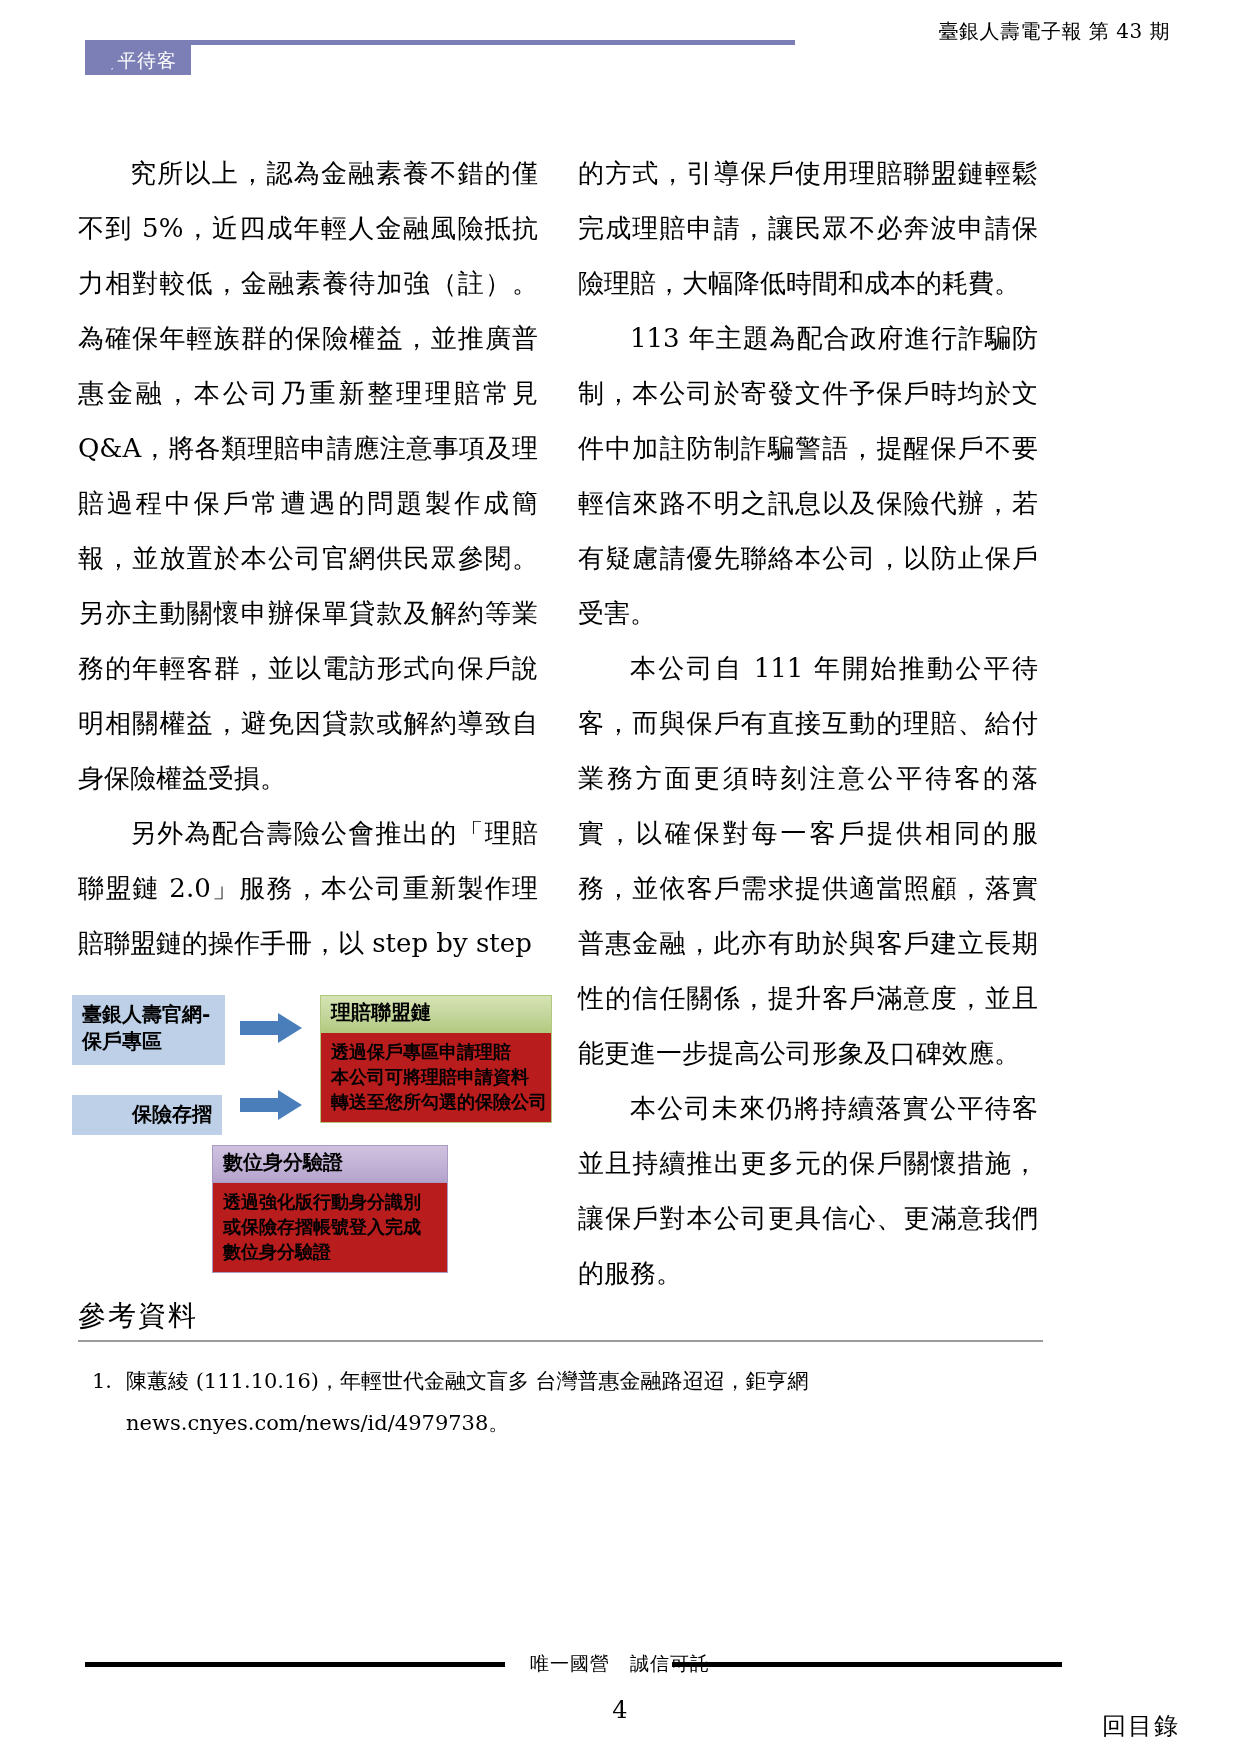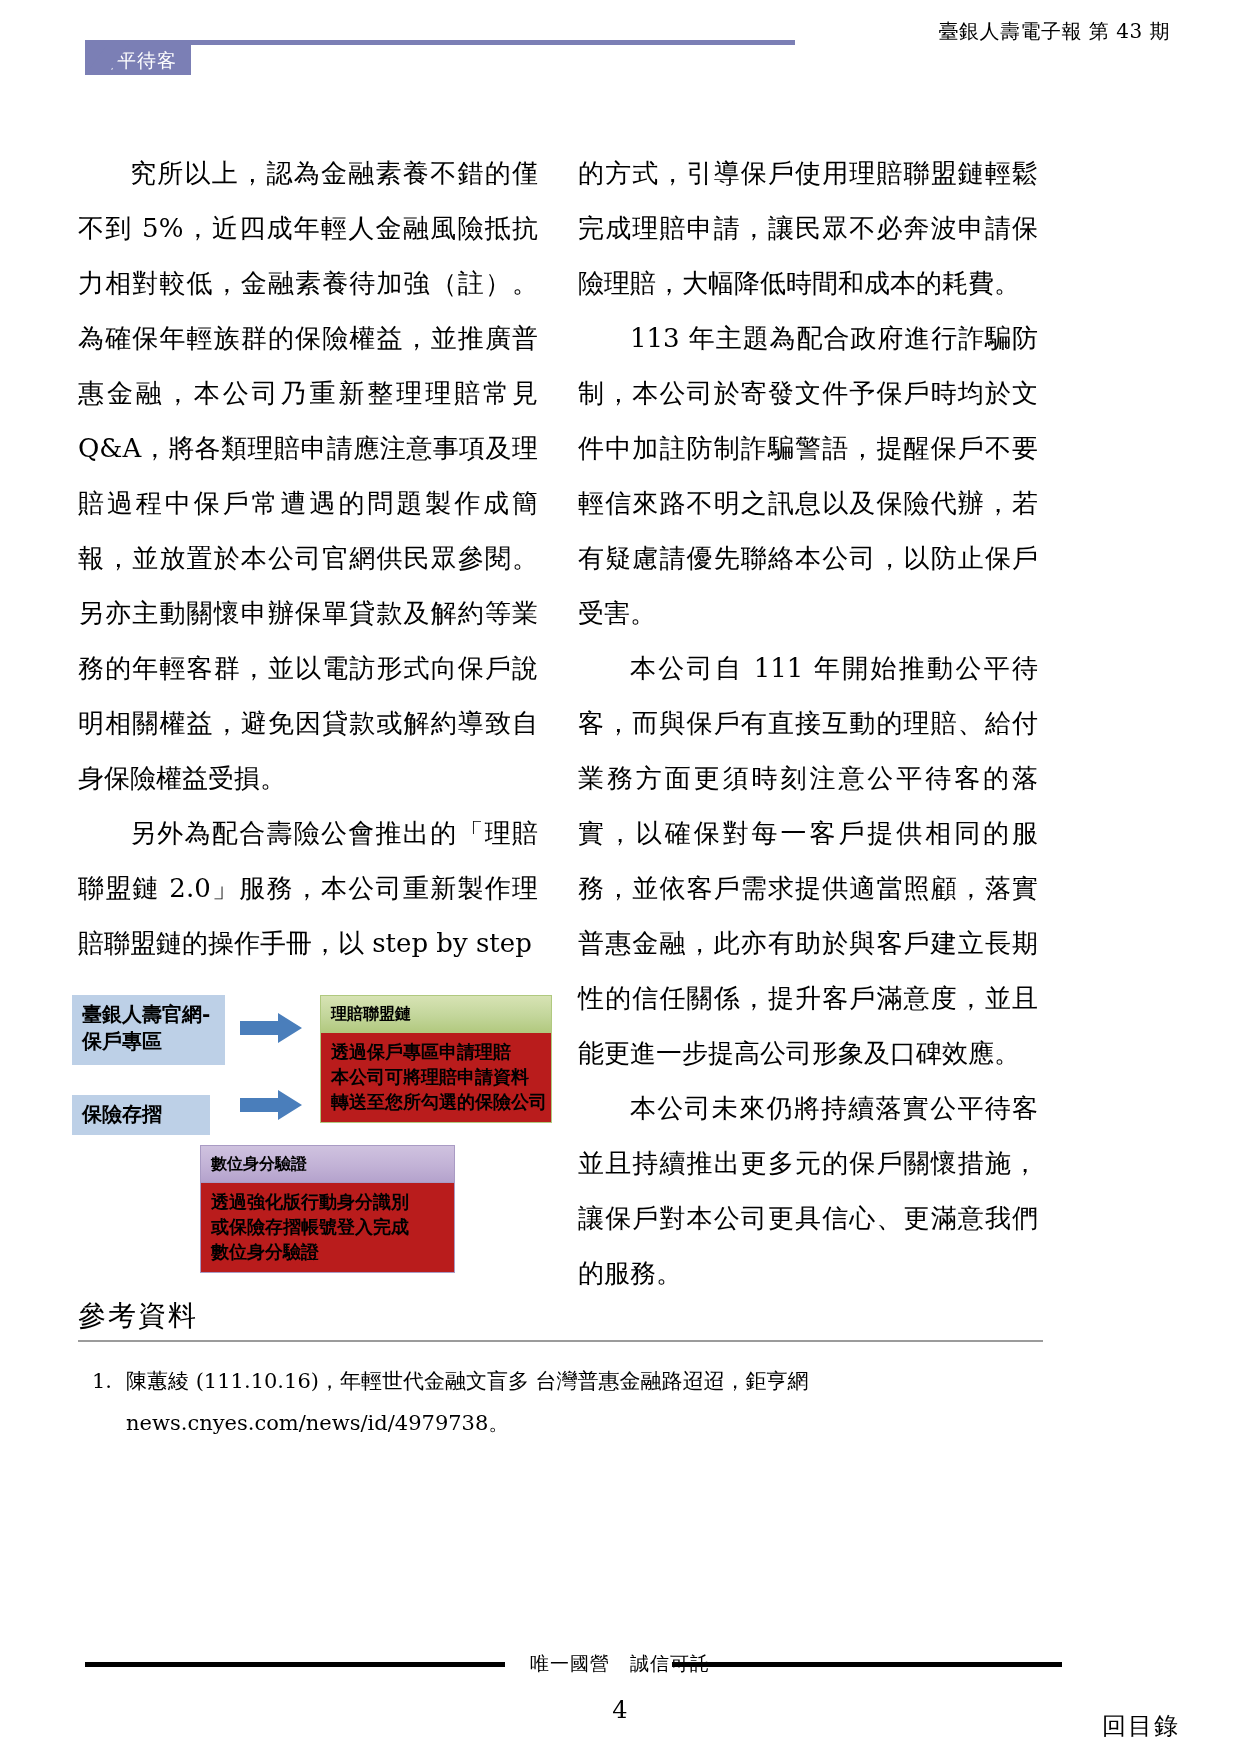--- a/index.html
+++ b/index.html
@@ -115,50 +115,51 @@
     line-height: 27px;
     padding: 6px 10px;
     box-sizing: border-box;
   }
   #dg-src-1 {
     left: 0px; top: 10px;
     width: 153px; height: 70px;
   }
   #dg-src-2 {
     left: 0px; top: 110px;
-    width: 138px; height: 40px;
+    width: 150px; height: 40px; text-align: right;
   }
   .dg-arrow {
     position: absolute;
     width: 62px;
     height: 30px;
   }
   #dg-arrow-1 { left: 168px; top: 28px; }
   #dg-arrow-2 { left: 168px; top: 105px; }
   .dg-arrow svg { display: block; }
 
   .dg-card {
     position: absolute;
     box-sizing: border-box;
   }
   #dg-card-1 {
     left: 248px; top: 10px;
     width: 232px;
   }
   #dg-card-2 {
-    left: 128px; top: 160px;
-    width: 255px;
+    left: 140px; top: 160px;
+    width: 236px;
   }
   .dg-card-head {
     font-weight: bold;
-    font-size: 16px;
+    font-size: 20px;
     line-height: 24px;
     padding: 6px 24px 6px 10px;
     box-sizing: border-box;
     color: #000;
+    font-family: Liberation Mono, monospace;
   }
   #dg-card-1 .dg-card-head {
     background: linear-gradient(to bottom, #d7e3b4 0%, #c3d69b 55%, #b2c97f 100%);
     border: 1px solid #b0c97f;
   }
   #dg-card-2 .dg-card-head {
     background: linear-gradient(to bottom, #cfc2df 0%, #c2b2d6 55%, #b4a2cc 100%);
     border: 1px solid #a99bc4;
   }
   .dg-card-body {

